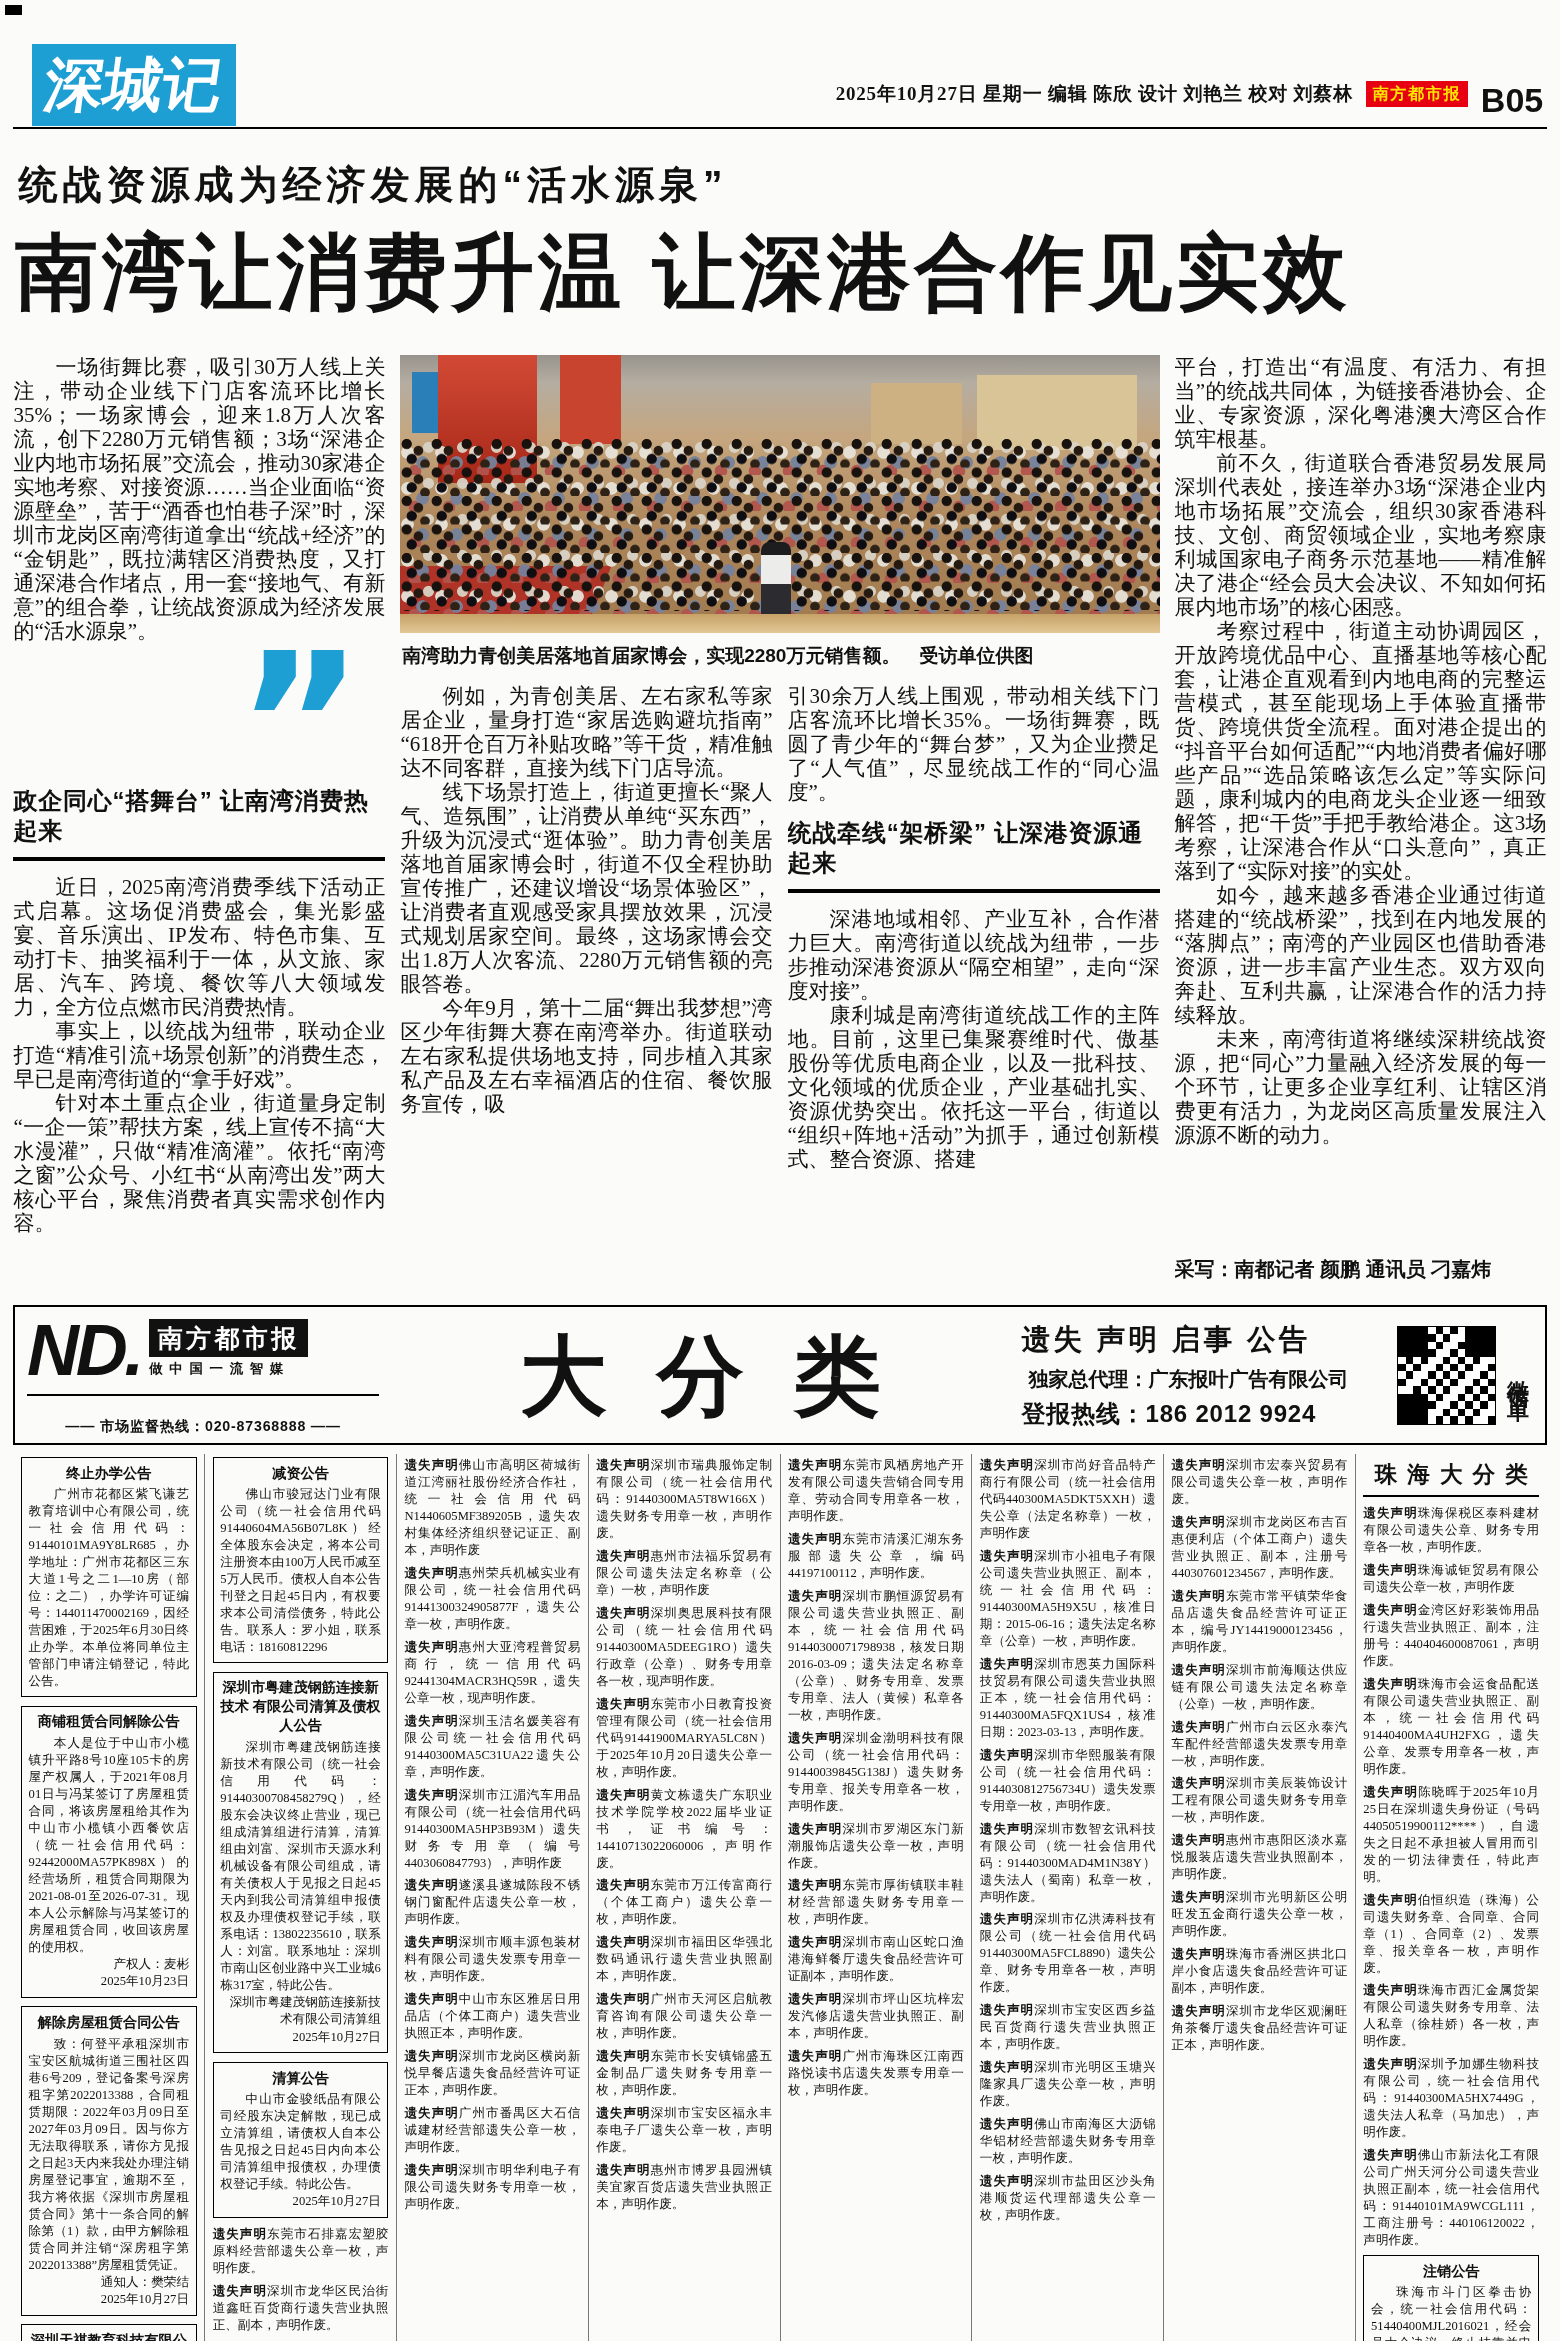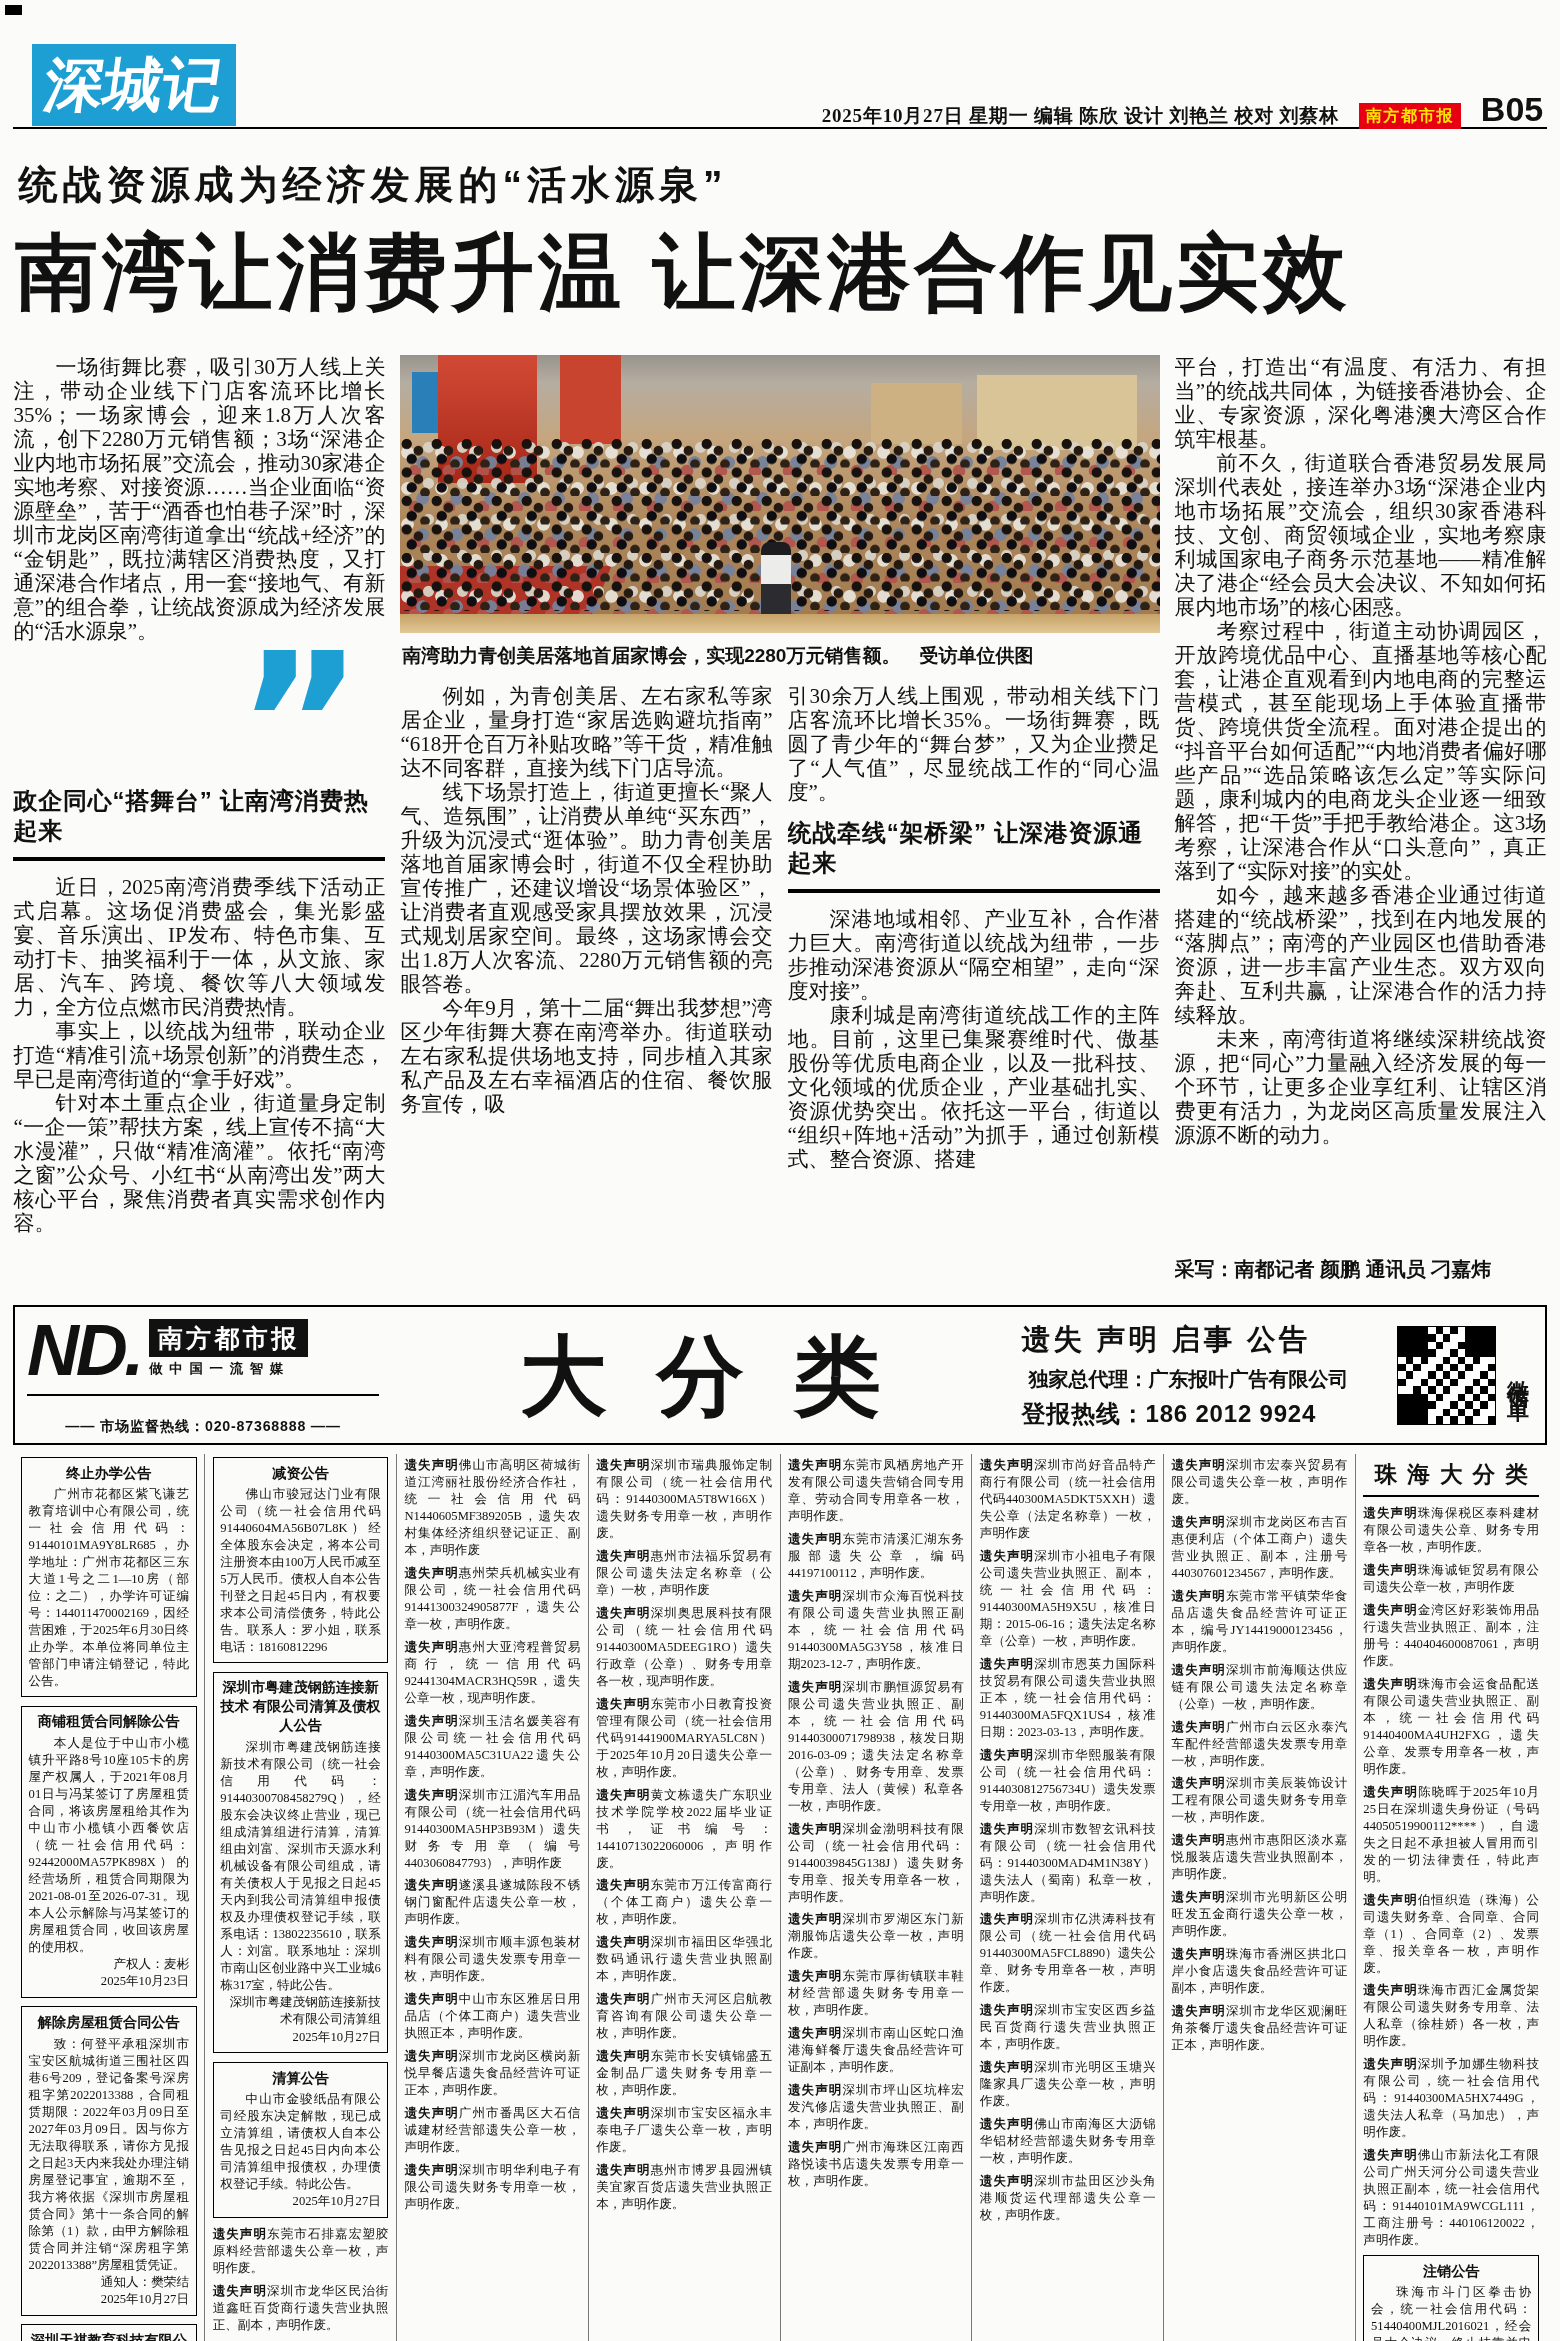--- a/index.html
+++ b/index.html
@@ -7,21 +7,21 @@
        font-family:"Liberation Serif","DejaVu Serif",serif;}
   .page{position:absolute;inset:0;padding:0 13.4px;box-sizing:border-box;}
 
   
   .print-mark{position:absolute;left:5px;top:5px;width:17px;height:10px;background:#000;}
   .masthead{position:relative;height:127px;border-bottom:2.5px solid #000;}
   .section-tag{position:absolute;left:18.4px;top:44px;width:204px;height:82px;background:#1e9fd4;
     color:#fff;font-weight:900;font-size:59px;line-height:82px;text-align:center;
     font-family:"Liberation Sans","DejaVu Sans",sans-serif;transform-origin:left bottom;}
   .section-tag span{display:inline-block;transform:skewX(-8deg);}
-  .mast-right{position:absolute;right:3.4px;top:90px;display:flex;align-items:flex-end;gap:20px;}
+  .mast-right{position:absolute;right:3.4px;top:81px;display:flex;align-items:flex-start;gap:13px;}
   .date-line{font-size:19px;font-weight:bold;letter-spacing:0.8px;}
   .brand-badge{background:#e60012;color:#ffe600;font-weight:900;font-size:16px;
     padding:2.5px 6.7px;letter-spacing:1.7px;font-family:"Liberation Sans","DejaVu Sans",sans-serif;}
   .page-no{font-size:34px;font-weight:900;font-family:"Liberation Sans","DejaVu Sans",sans-serif;}
 
   
   .kicker{margin:28.5px 5px 5px;font-size:39px;font-weight:900;letter-spacing:5px;
     font-family:"Liberation Sans","DejaVu Sans",sans-serif;}
   .headline{margin:6.7px 1.7px 0;font-size:83px;font-weight:900;letter-spacing:4.2px;white-space:nowrap;
     font-family:"Liberation Sans","DejaVu Sans",sans-serif;}
@@ -441,21 +441,20 @@
         <p class="ad-run"><b>遗失声明</b>东莞市万江传富商行（个体工商户）遗失公章一枚，声明作废。</p>
         <p class="ad-run"><b>遗失声明</b>深圳市福田区华强北数码通讯行遗失营业执照副本，声明作废。</p>
         <p class="ad-run"><b>遗失声明</b>广州市天河区启航教育咨询有限公司遗失公章一枚，声明作废。</p>
         <p class="ad-run"><b>遗失声明</b>东莞市长安镇锦盛五金制品厂遗失财务专用章一枚，声明作废。</p>
         <p class="ad-run"><b>遗失声明</b>深圳市宝安区福永丰泰电子厂遗失公章一枚，声明作废。</p>
         <p class="ad-run"><b>遗失声明</b>惠州市博罗县园洲镇美宜家百货店遗失营业执照正本，声明作废。</p>
       </div>
       <div class="ad-col">
         <p class="ad-run"><b>遗失声明</b>东莞市凤栖房地产开发有限公司遗失营销合同专用章、劳动合同专用章各一枚，声明作废。</p>
         <p class="ad-run"><b>遗失声明</b>东莞市清溪汇湖东务服部遗失公章，编码44197100112，声明作废。</p>
-        <p class="ad-run"><b>遗失声明</b>深圳市众海百悦科技有限公司遗失营业执照正副本，统一社会信用代码91440300MA5G3Y58，核准日期2023-12-7，声明作废。</p>
         <p class="ad-run"><b>遗失声明</b>深圳市鹏恒源贸易有限公司遗失营业执照正、副本，统一社会信用代码91440300071798938，核发日期2016-03-09；遗失法定名称章（公章）、财务专用章、发票专用章、法人（黄候）私章各一枚，声明作废。</p>
         <p class="ad-run"><b>遗失声明</b>深圳金渤明科技有限公司（统一社会信用代码：91440039845G138J）遗失财务专用章、报关专用章各一枚，声明作废。</p>
         <p class="ad-run"><b>遗失声明</b>深圳市罗湖区东门新潮服饰店遗失公章一枚，声明作废。</p>
         <p class="ad-run"><b>遗失声明</b>东莞市厚街镇联丰鞋材经营部遗失财务专用章一枚，声明作废。</p>
         <p class="ad-run"><b>遗失声明</b>深圳市南山区蛇口渔港海鲜餐厅遗失食品经营许可证副本，声明作废。</p>
         <p class="ad-run"><b>遗失声明</b>深圳市坪山区坑梓宏发汽修店遗失营业执照正、副本，声明作废。</p>
         <p class="ad-run"><b>遗失声明</b>广州市海珠区江南西路悦读书店遗失发票专用章一枚，声明作废。</p>
       </div>
       <div class="ad-col">
         <p class="ad-run"><b>遗失声明</b>深圳市尚好音品特产商行有限公司（统一社会信用代码440300MA5DKT5XXH）遗失公章（法定名称章）一枚，声明作废</p>

